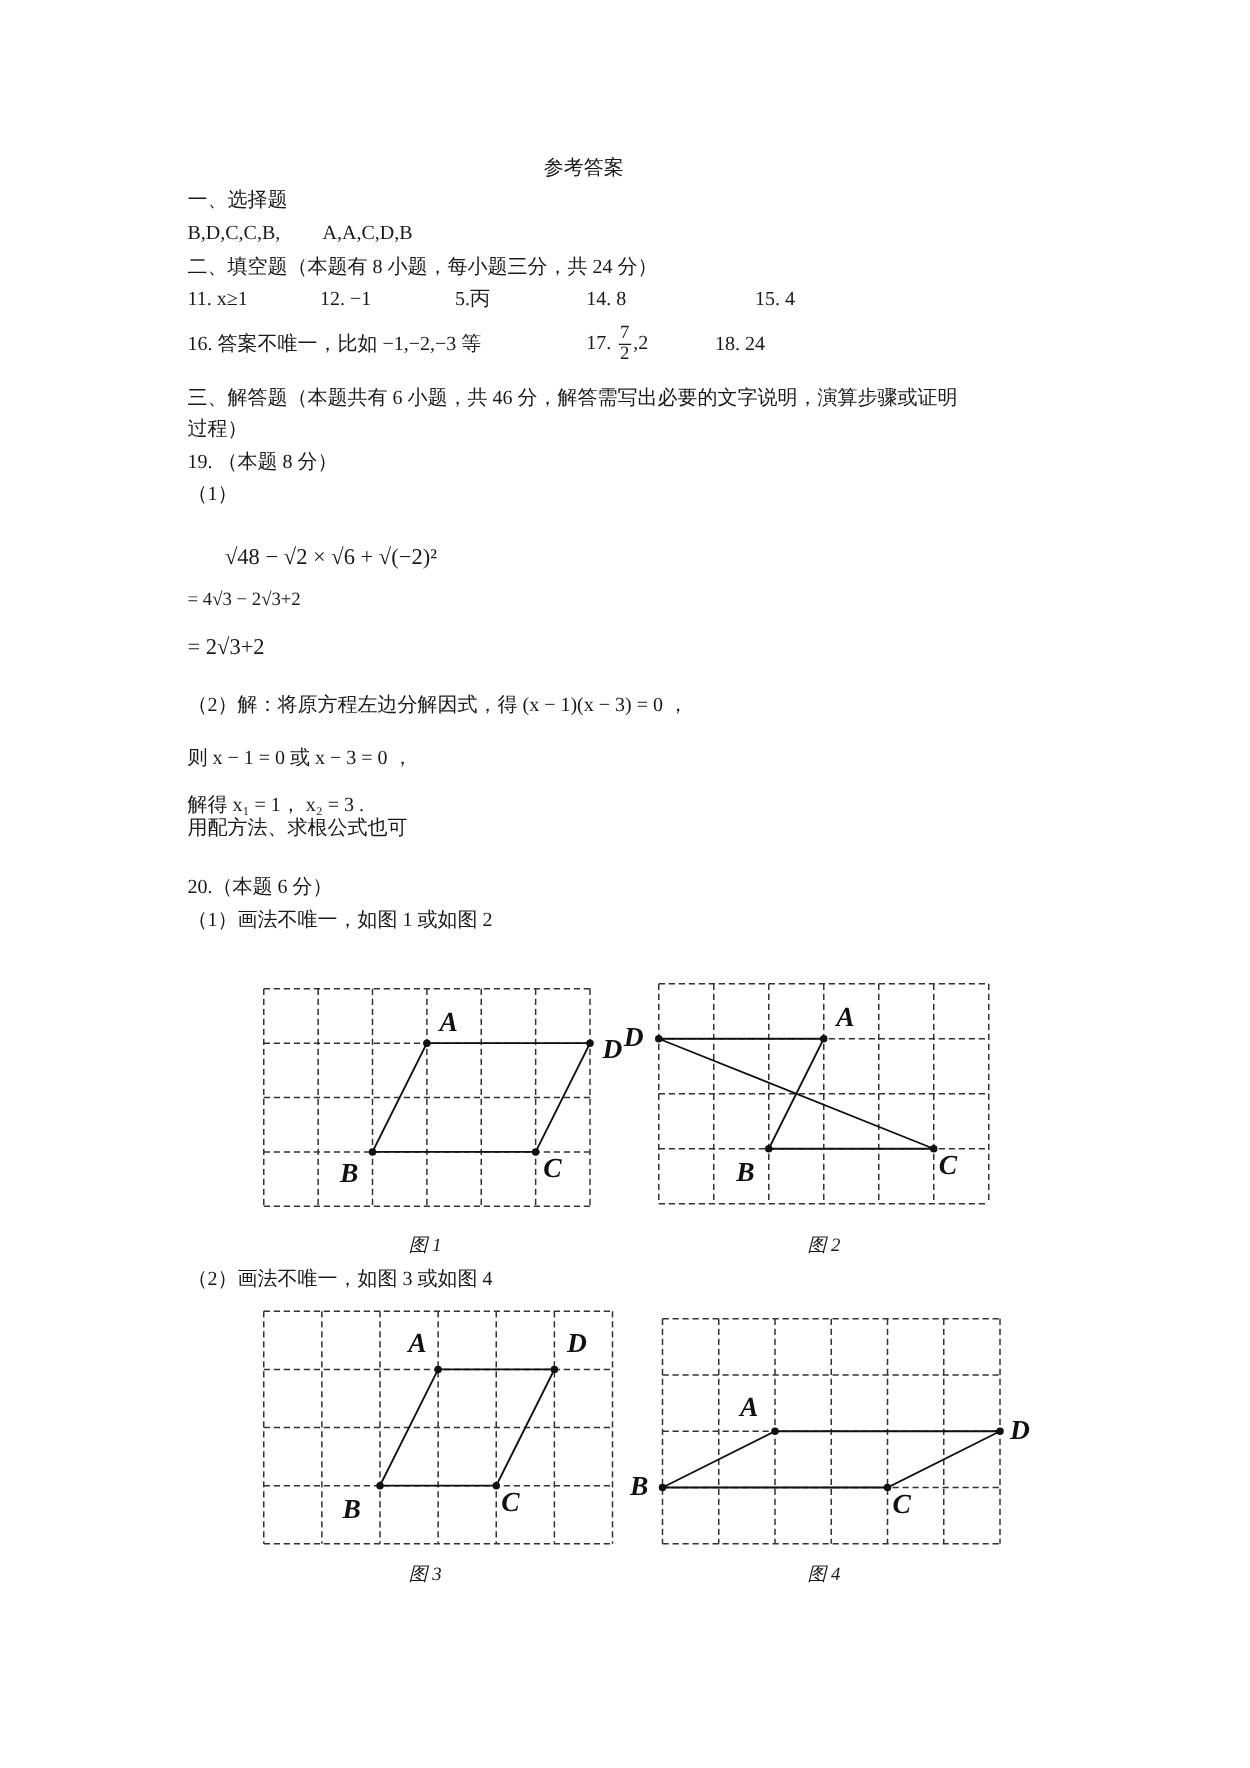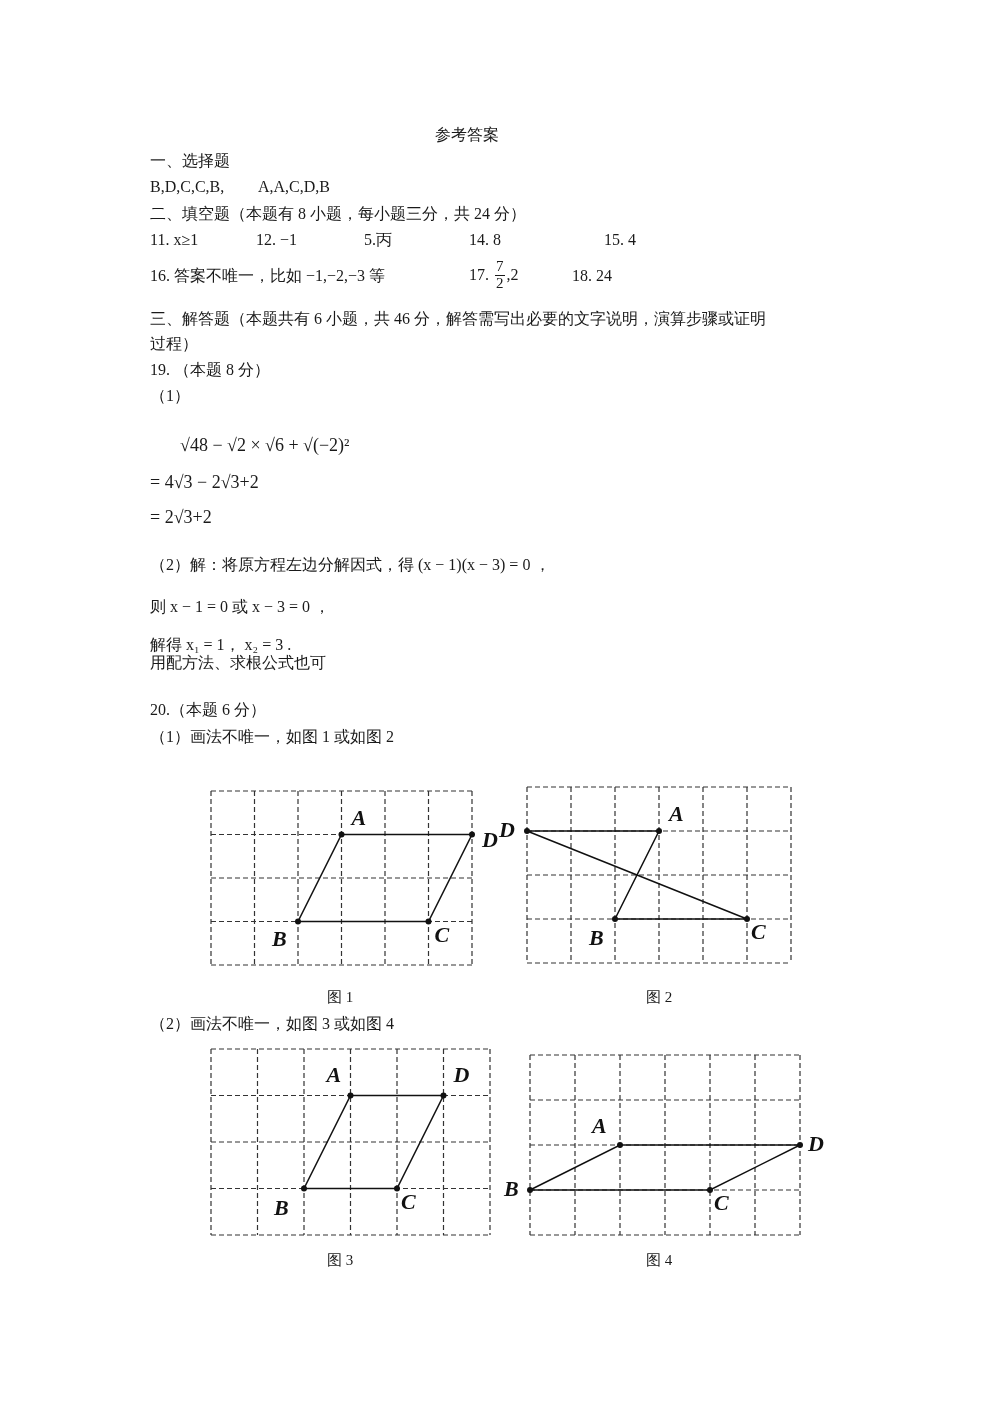--- a/index.html
+++ b/index.html
@@ -6,21 +6,21 @@
   body { width: 1000px; height: 1414px; position: relative; overflow: hidden;
          font-family: "Liberation Serif", "DejaVu Serif", serif; color: #1a1a1a; font-size: 16px; }
   .abs { position: absolute; white-space: nowrap; line-height: 1; }
   .title { left: 435px; top: 127px; font-size: 16px; }
   .math { font-family: "Liberation Serif", serif; }
   .frac { display: inline-block; vertical-align: middle; text-align: center; line-height: 1; margin: 0 2px; }
   .frac span { display: block; font-size: 15px; }
   .frac .num { border-bottom: 1px solid #1a1a1a; padding: 0 1px 1px; }
   .fig { position: absolute; }
   .fig svg { display: block; overflow: visible; }
-  .cap { font-size: 15px; }
+  .cap { font-size: 15px; font-style: italic; }
 </style>
 </head>
 <body>
 
 <div class="abs title">参考答案</div>
 
 <div class="abs" style="left:150px;top:153px;">一、选择题</div>
 <div class="abs" style="left:150px;top:179px;">B,D,C,C,B,</div>
 <div class="abs" style="left:258px;top:179px;">A,A,C,D,B</div>
 
@@ -41,21 +41,21 @@
 </div>
 <div class="abs" style="left:572px;top:268px;">18. 24</div>
 
 <div class="abs" style="left:150px;top:311px;">三、解答题（本题共有 6 小题，共 46 分，解答需写出必要的文字说明，演算步骤或证明</div>
 <div class="abs" style="left:150px;top:336px;">过程）</div>
 
 <div class="abs" style="left:150px;top:362px;">19. （本题 8 分）</div>
 <div class="abs" style="left:150px;top:388px;">（1）</div>
 
 <div class="abs math" style="left:164px;top:436px;font-size:18px;margin-left:16px;">√48 − √2 × √6 + √(−2)²</div>
-<div class="abs math" style="left:150px;top:473px;font-size:18px;">= 4√3 − 2√3+2</div>
+<div class="abs math" style="left:150px;top:473px;font-size:15px;">= 4√3 − 2√3+2</div>
 <div class="abs math" style="left:150px;top:508px;font-size:18px;">= 2√3+2</div>
 
 <div class="abs" style="left:150px;top:557px;">（2）解：将原方程左边分解因式，得 (x − 1)(x − 3) = 0 ，</div>
 <div class="abs" style="left:150px;top:599px;">则 x − 1 = 0 或 x − 3 = 0 ，</div>
 <div class="abs" style="left:150px;top:637px;">解得 x₁ = 1， x₂ = 3 .</div>
 <div class="abs" style="left:150px;top:655px;">用配方法、求根公式也可</div>
 
 <div class="abs" style="left:150px;top:702px;">20.（本题 6 分）</div>
 <div class="abs" style="left:150px;top:729px;">（1）画法不唯一，如图 1 或如图 2</div>
 

